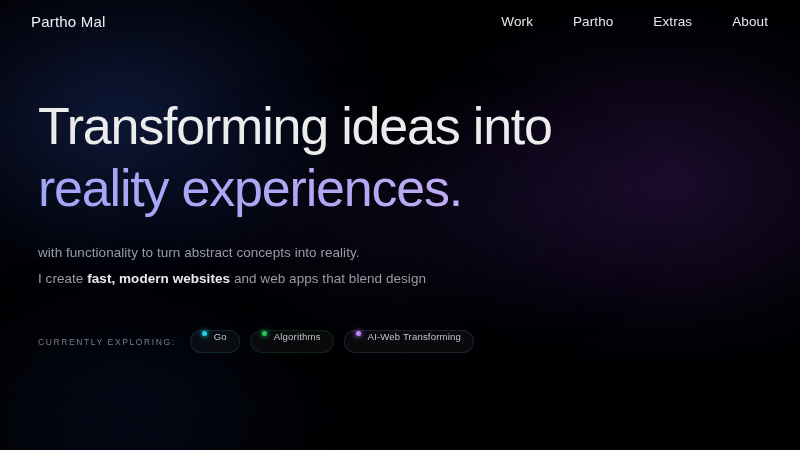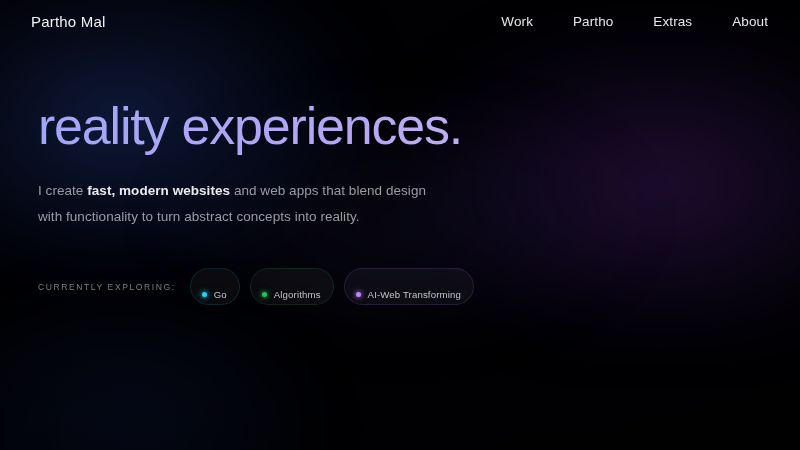--- a/index.html
+++ b/index.html
@@ -164,24 +164,23 @@
     text-transform: uppercase;
     font-weight: 400;
     white-space: nowrap;
     margin-right: 14px;
   }
 
   .chips { display: flex; align-items: center; gap: 10px; }
 
   .chip {
     display: inline-flex;
-    align-items: center;
     gap: 7px;
-    height: 37px;
-    padding: 16px 12px 0 11px;
+    height: 23px;
+    padding: 0 12px 0 11px;
     border-radius: 999px;
     background: rgba(255,255,255,0.040);
     border: 1px solid rgba(255,255,255,0.075);
     font-size: 9.6px;
     color: #c3c3cb;
     letter-spacing: 0.15px;
     white-space: nowrap;
     cursor: pointer;
   }
 
@@ -207,26 +206,27 @@
       <a class="nav-link">Work</a>
       <a class="nav-link">Partho</a>
       <a class="nav-link">Extras</a>
       <a class="nav-link">About</a>
     </div>
   </nav>
 
   <section class="hero">
 
     <h1 class="headline">
+      <span class="headline-line1">Transforming ideas into</span>
       <span class="headline-line2" style="background-image: linear-gradient(95deg, rgb(162, 166, 247) 0%, rgb(182, 166, 244) 42%, rgb(203, 180, 242) 70%, rgb(221, 190, 240) 100%);">reality experiences.</span>
     </h1>
 
     <p class="subtext">
+      <span class="subtext-line">with functionality to turn abstract concepts into reality.</span>
       <span class="subtext-line"><span>I create </span><span class="strong">fast, modern websites</span><span> and web apps that blend design</span></span>
-      <span class="subtext-line">with functionality to turn abstract concepts into reality.</span>
     </p>
 
     <div class="exploring">
       <span class="exploring-label">CURRENTLY EXPLORING:</span>
       <div class="chips">
 
         <span class="chip" style="border-color: rgba(34, 211, 238, 0.15);">
           <span class="chip-dot" style="background: rgb(34, 211, 238); box-shadow: rgb(34, 211, 238) 0px 0px 5px, rgba(34, 211, 238, 0.4) 0px 0px 9px;"></span>
           <span>Go</span>
         </span>

